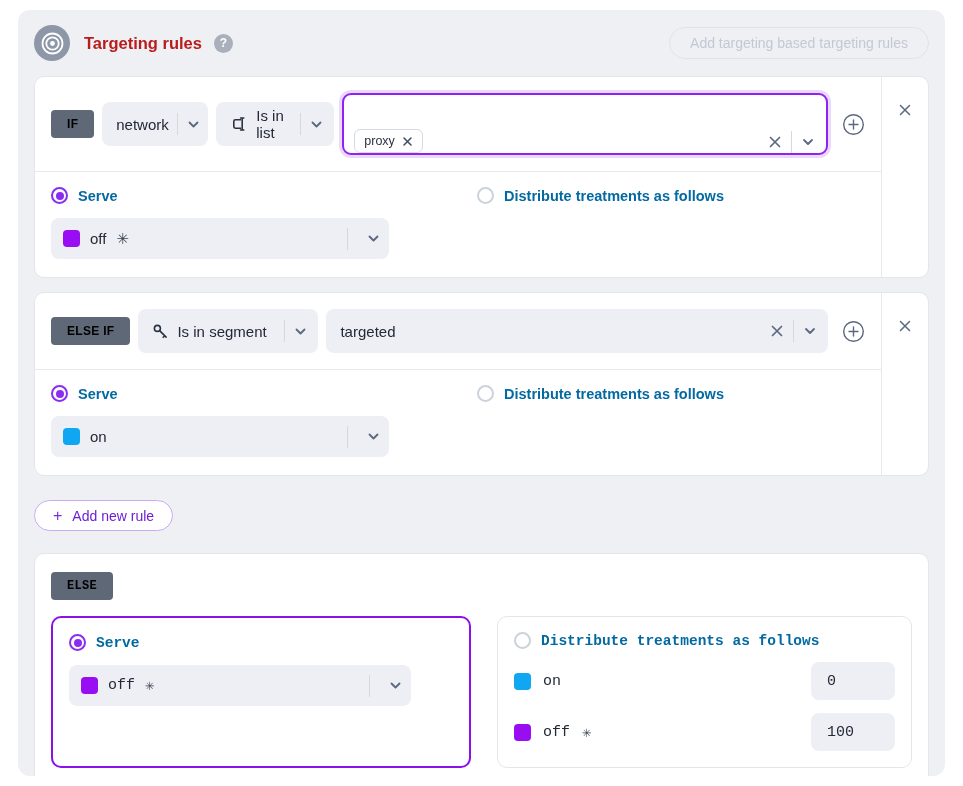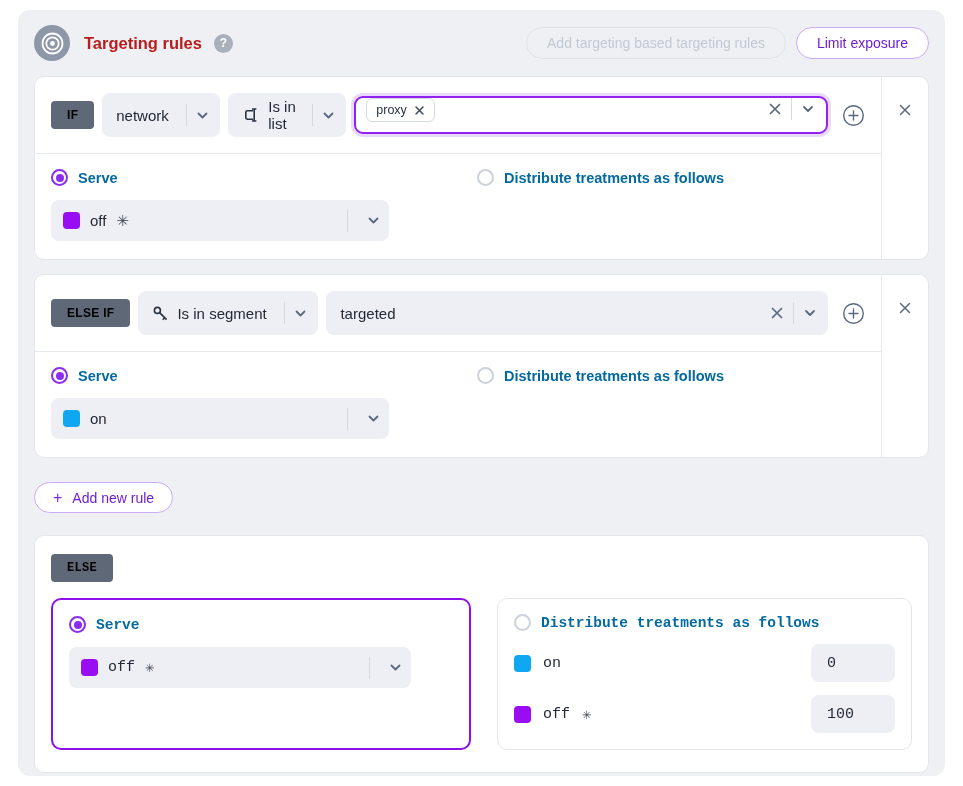--- a/index.html
+++ b/index.html
@@ -34,25 +34,25 @@
   .icon-btn { background:none; border:none; padding:0; cursor:pointer; color:#5a6880;
     display:inline-flex; align-items:center; justify-content:center; }
   .cond-row { display:flex; align-items:center; gap:8px; padding:16px 16px; }
   .badge { background:#5f6877; color:#000000; font-size:12px; font-weight:700; letter-spacing:.3px;
     border-radius:4px; padding:7px 16px; white-space:nowrap; }
   .select { background:#edeff4; border-radius:8px; height:44px; display:flex; align-items:center;
     padding:0 10px 0 14px; font-size:15px; cursor:pointer; flex:none; }
   .select .lbl { display:flex; align-items:center; gap:8px; }
   .select .grow { flex:1; }
   .vdiv { width:1px; height:22px; background:#d4d9e0; margin:0 8px; flex:none; }
-  .w-attr { width:118px; }
+  .w-attr { width:106px; }
   .w-list { width:118px; }
   .w-seg  { width:180px; }
-  .tag-input { flex:1; min-width:0; height:38px; background:#fff; border:2px solid #9222f0;
-    border-radius:9px; box-shadow:0 0 0 3px rgba(164,76,245,.22); display:flex; align-items:flex-start;
+  .tag-input { flex:1; min-width:0; height:62px; background:#fff; border:2px solid #9222f0;
+    border-radius:9px; box-shadow:0 0 0 3px rgba(164,76,245,.22); display:flex; align-items:flex-end;
     padding:0 10px; }
   .chip { border:1px solid #d5dae1; border-radius:6px; padding:4px 9px; font-size:12.5px;
     display:inline-flex; align-items:center; gap:7px; color:#2a3342; background:#fff; }
   .input-right { margin-left:auto; display:flex; align-items:center; }
   .plain-input { flex:1; min-width:0; height:44px; background:#edeff4; border-radius:8px;
     display:flex; align-items:center; padding:0 10px 0 14px; font-size:15px; }
   .hline { height:1px; background:#e6e9ee; }
   .serve-area { padding:15px 16px 18px; }
   .radio-row { display:flex; align-items:center; }
   .rcol-left { flex:0 0 426px; display:flex; align-items:center; gap:10px; }
@@ -96,21 +96,20 @@
       <svg width="25" height="25" viewBox="0 0 25 25">
         <circle cx="12.5" cy="12.5" r="10" fill="none" stroke="#fff" stroke-width="1.8"></circle>
         <circle cx="12.5" cy="12.5" r="6.2" fill="none" stroke="#fff" stroke-width="1.8"></circle>
         <circle cx="12.5" cy="12.5" r="2.4" fill="#fff"></circle>
       </svg>
     </div>
     <div class="hdr-title">Targeting rules</div>
     <div class="help-badge">?</div>
     <div class="hdr-spacer"></div>
     <div class="pill disabled">Add targeting based targeting rules</div>
-    <div class="pill primary">Limit exposure</div>
   </div>
 
   
   <div class="rule-card">
     <div class="rule-main">
       <div class="cond-row">
         <span class="badge">IF</span>
         <div class="select w-attr">
           <span class="lbl">network</span>
           <span class="grow"></span>

